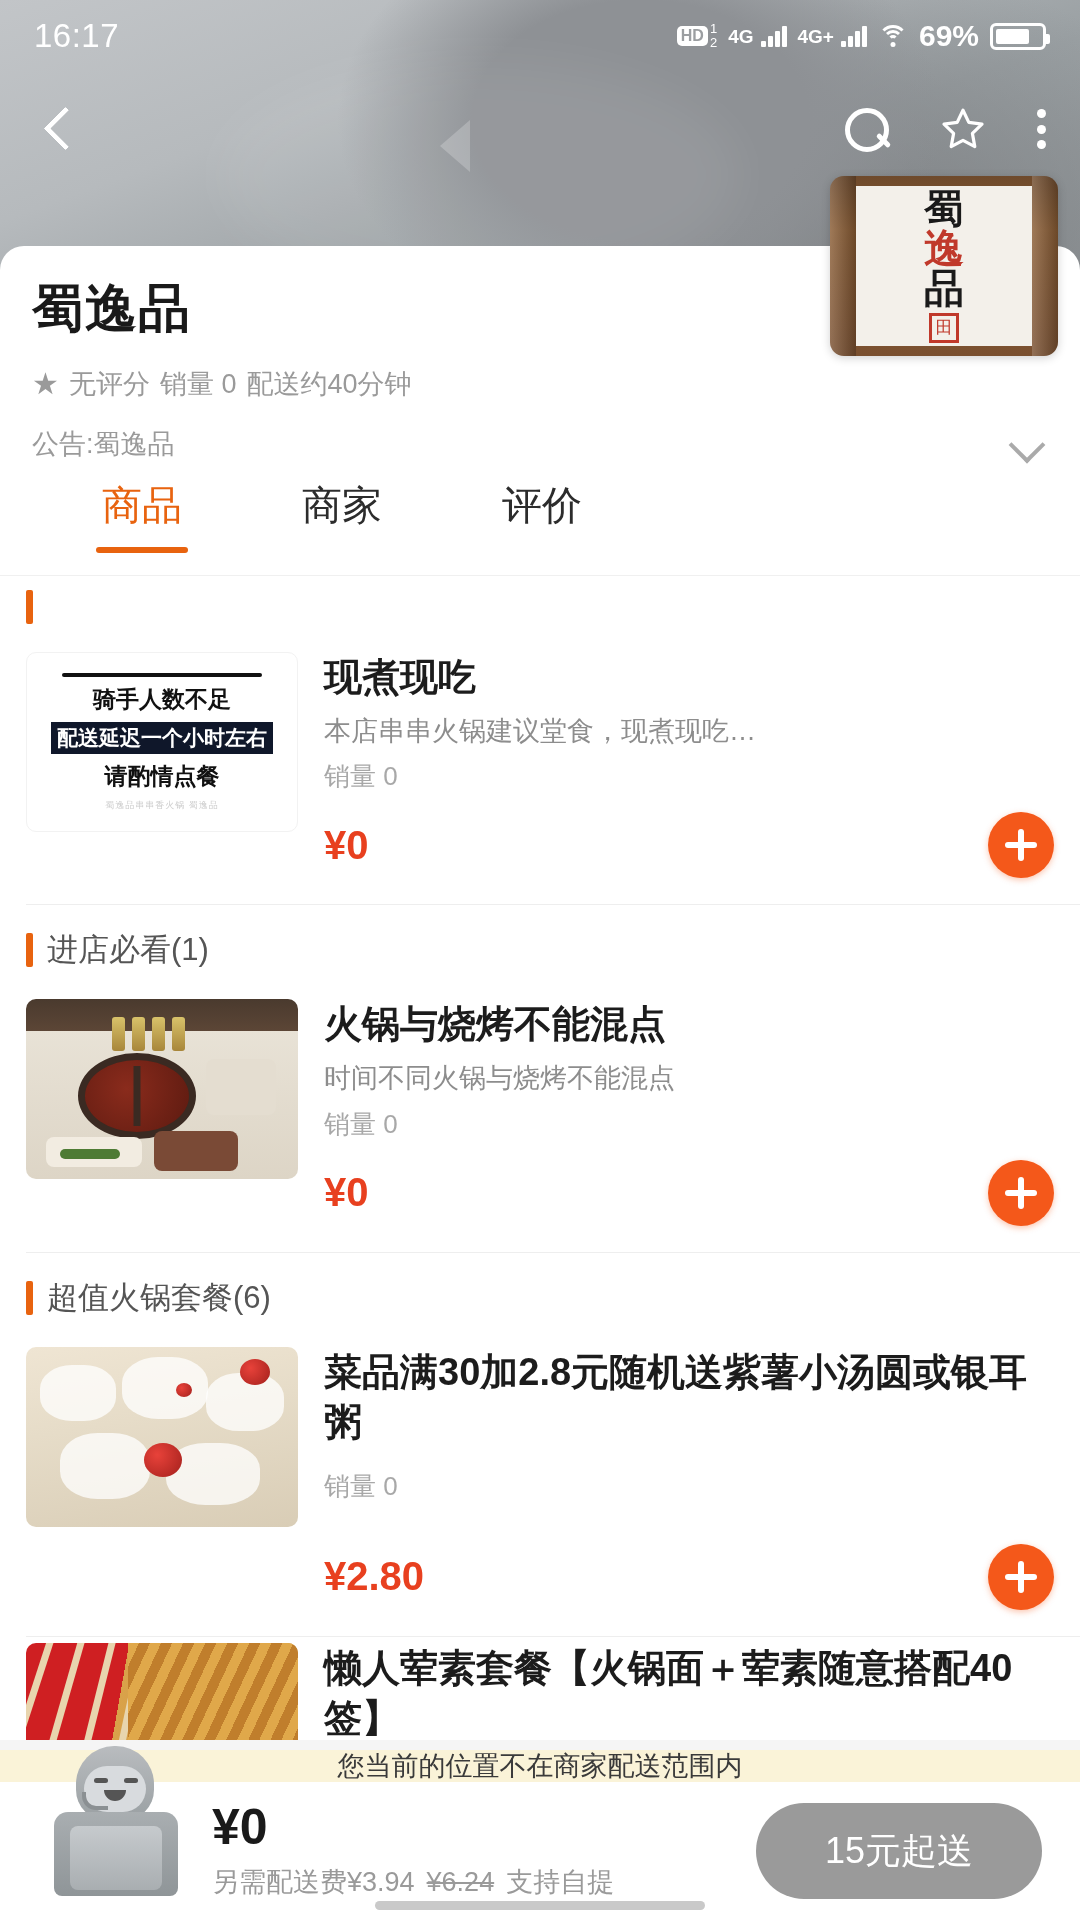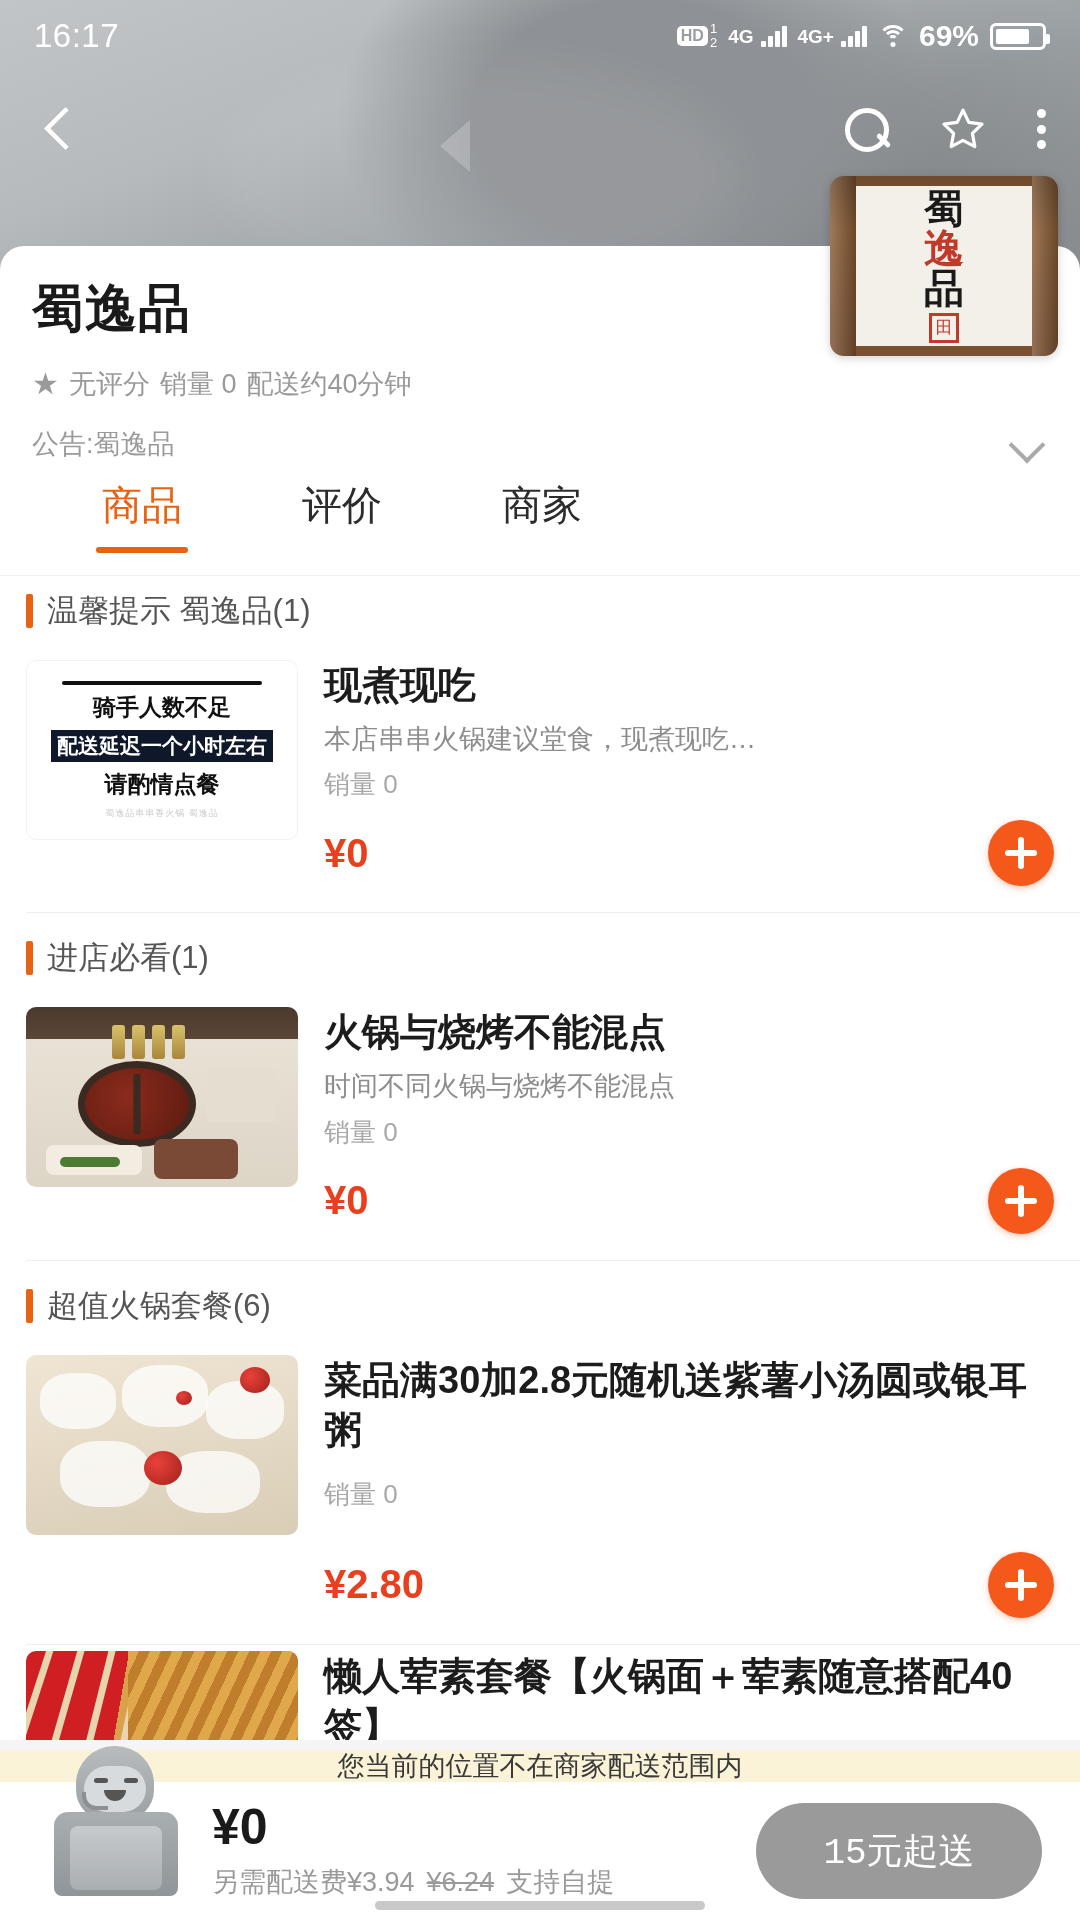--- a/index.html
+++ b/index.html
@@ -250,21 +250,21 @@
     background:linear-gradient(180deg,#a9aeb1,#8f9598);}
   .rider .box{position:absolute;left:24px;top:80px;width:92px;height:64px;border-radius:8px;
     background:linear-gradient(180deg,#c6cacd,#a9aeb1);}
   .cart-mid { margin-left:186px; flex:1; }
   .cart-total { font-size:50px; font-weight:bold; color:#1a1a1a; line-height:1; }
   .cart-sub { font-size:27px; color:#9a9a9a; margin-top:12px; display:flex; gap:12px; align-items:baseline; }
   .cart-sub .strike { text-decoration:line-through; }
   .min-btn {
     width:286px; height:96px; border-radius:48px; background:#9a9a9a; color:#fff;
     font-size:36px; display:flex; align-items:center; justify-content:center;
-    margin-right:12px; flex:none; cursor:pointer;font-family:Liberation Mono, monospace;
+    margin-right:12px; flex:none; cursor:pointer;
   }
   .home-ind { position:absolute; left:50%; transform:translateX(-50%); bottom:10px;
     width:330px; height:9px; border-radius:5px; background:#c9c9c9; z-index:45; }
 </style>
 </head>
 <body>
 
 <div id="app">
 
   <div class="hero">
@@ -352,37 +352,36 @@
       <span class="chev-down"></span>
     </div>
   </div>
 
   <div class="tabs">
     <div class="tab active">
       <div class="tl">商品</div>
       <div class="underline"></div>
     </div>
     <div class="tab">
+      <div class="tl">商家</div>
+      <div class="underline"></div>
+    </div>
+    <div class="tab">
       <div class="tl">评价</div>
       <div class="underline"></div>
     </div>
-    <div class="tab">
-      <div class="tl">商家</div>
-      <div class="underline"></div>
-    </div>
   </div>
 
   <div class="body-split">
 
 
     <div class="goods">
 
       <div class="sec-head">
         <span class="sec-bar"></span>
-        <span>温馨提示 蜀逸品(1)</span>
       </div>
       <div class="item">
         <div class="thumb t-notice">
           <span class="ln"></span>
           <span class="a">骑手人数不足</span>
           <span class="b">配送延迟一个小时左右</span>
           <span class="c">请酌情点餐</span>
           <span class="d">蜀逸品串串香火锅 蜀逸品</span>
         </div>
         <div class="info">

